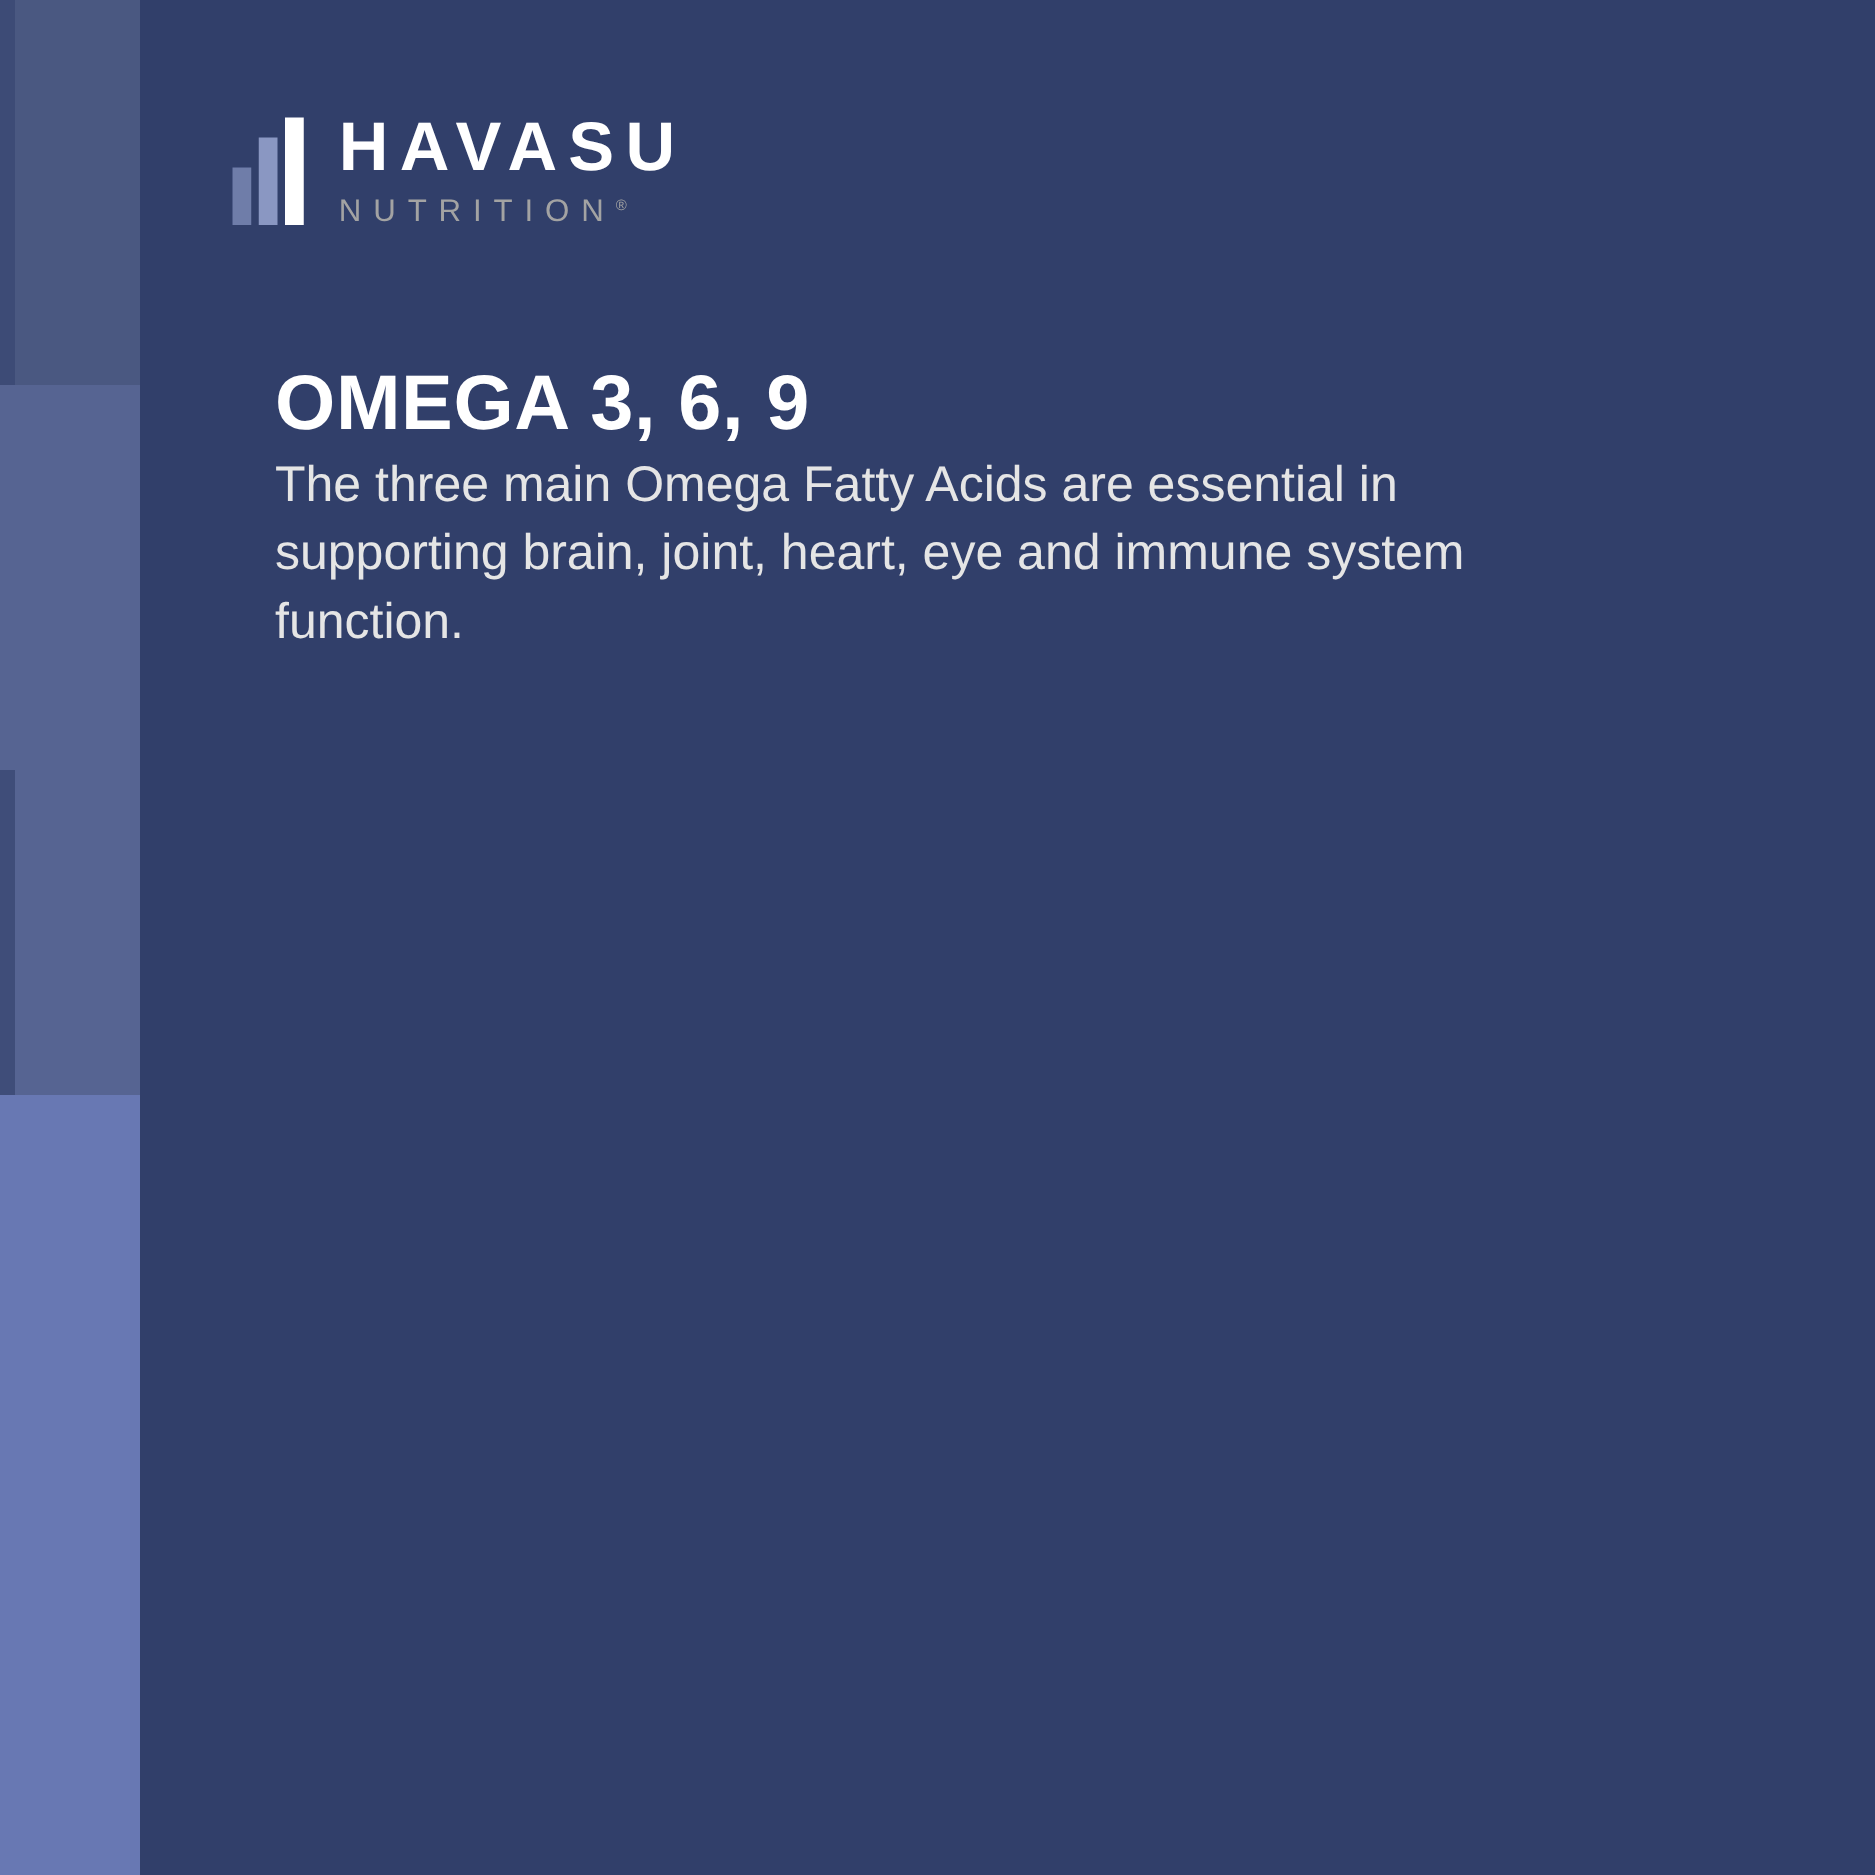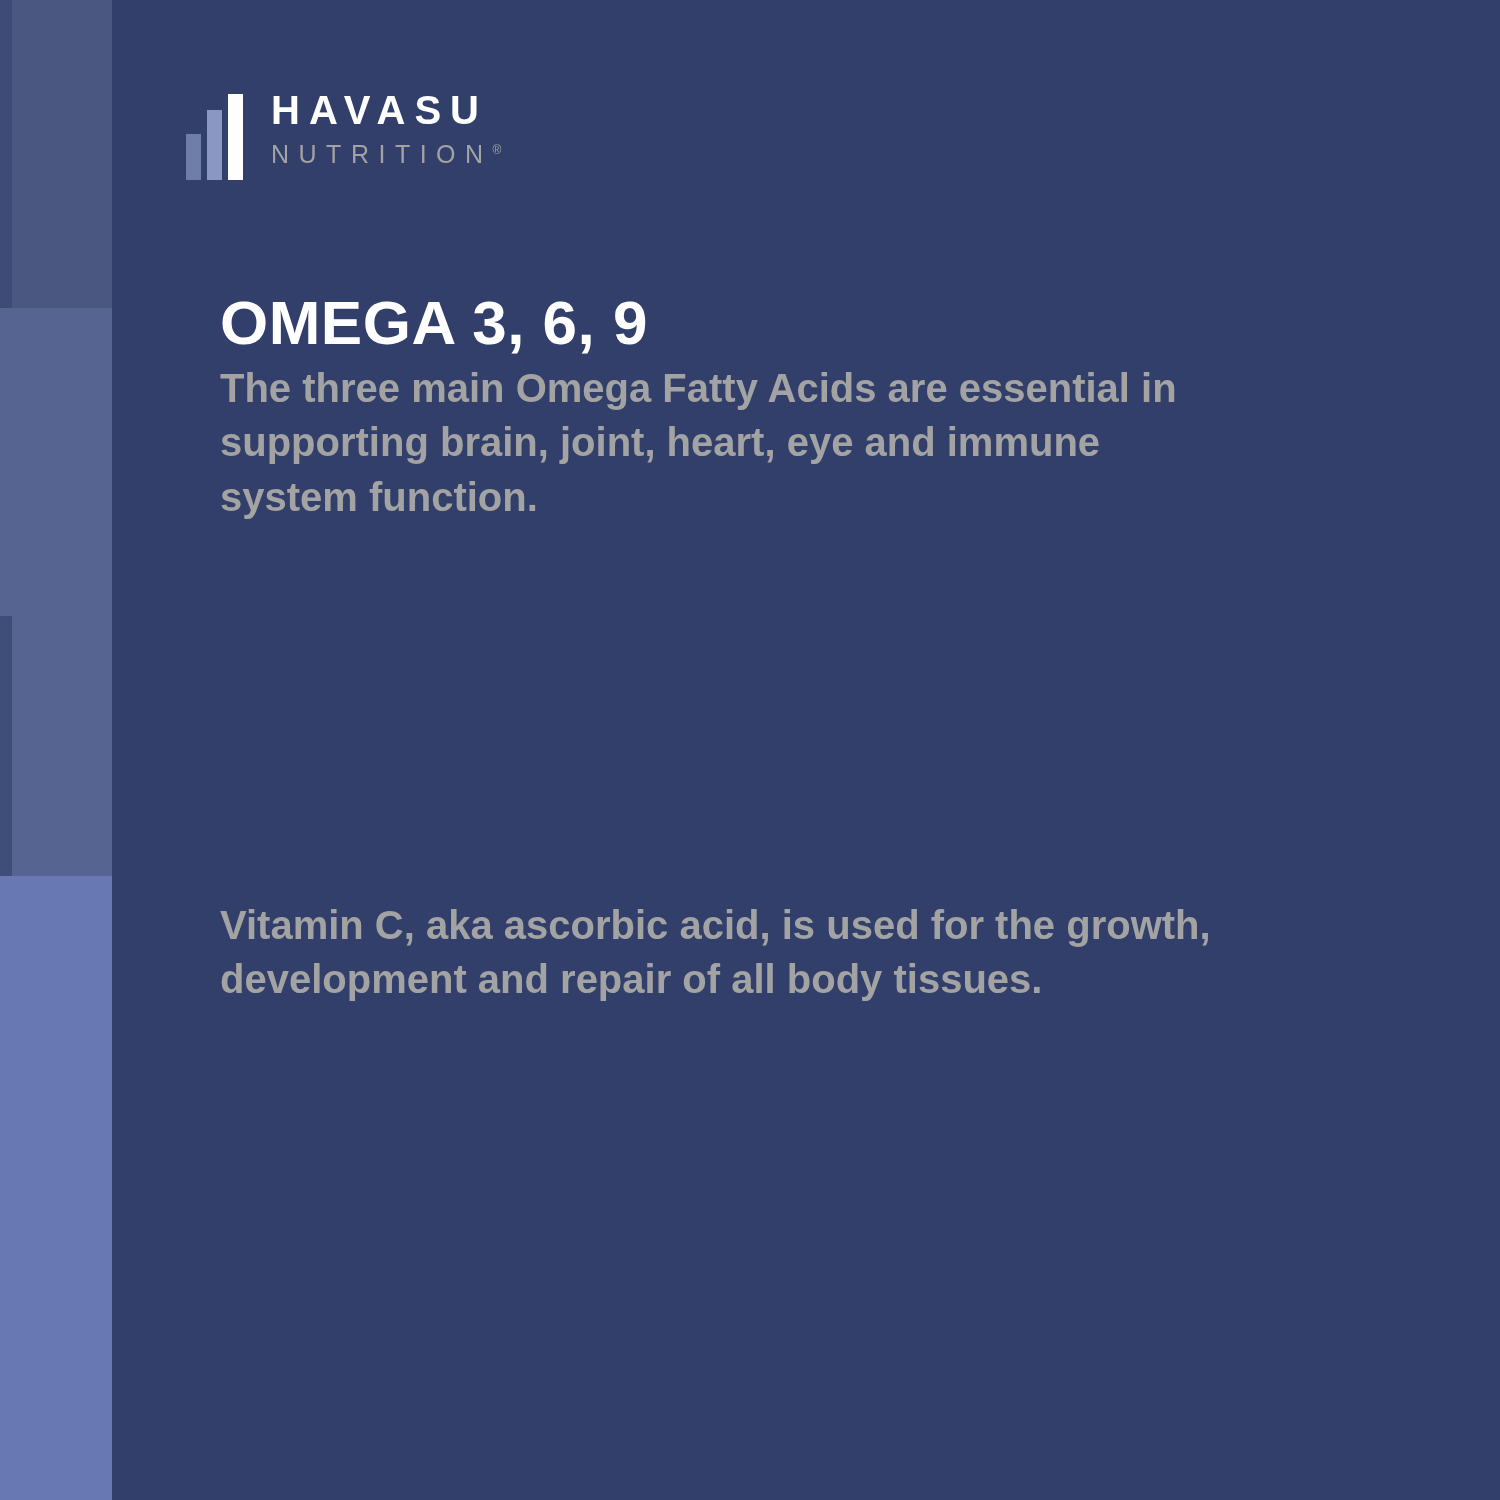--- a/index.html
+++ b/index.html
@@ -96,21 +96,21 @@
   .logo-bar.b3 { height: 86px; background: #ffffff; }
 
   .logo-text {
     display: flex;
     flex-direction: column;
     justify-content: flex-start;
     padding-top: 4px;
   }
   .logo-title {
     color: #ffffff;
-    font-size: 40px;
+    font-size: 55px;
     font-weight: bold;
     letter-spacing: 9px;
     line-height: 1;
   }
   .logo-sub {
     color: #a3a3a3;
     font-size: 25px;
     letter-spacing: 9.5px;
     line-height: 1;
     margin-top: 12px;
@@ -150,25 +150,25 @@
   }
   .feature-title {
     color: #ffffff;
     font-size: 62px;
     font-weight: bold;
     line-height: 1.05;
     margin: 0 0 6px 0;
     letter-spacing: 0.5px;
   }
   .feature-desc {
-    color: #a3a3a3;
+    color: #e5e5e5;
     font-size: 40px;
     line-height: 1.36;
     margin: 0;
-    font-weight: 700;
+    font-weight: 400;
   }
 
   .f2 .feature-icon { padding-top: 40px; }
   .f3 .feature-icon { padding-top: 28px; }
 
   .icon-svg { display: block; }
 </style>
 </head>
 <body>
 
@@ -225,18 +225,17 @@
 
     <div class="feature f3">
       <div class="feature-icon">
         <svg class="icon-svg" width="150" height="180" viewBox="0 0 150 180" xmlns="http://www.w3.org/2000/svg" aria-hidden="true">
           <path fill="#7886be" d="M75 2 12 26c-4 2-7 6-7 10v52c0 38 27 69 66 88 2 1 6 1 8 0 39-19 66-50 66-88V36c0-4-3-8-7-10L75 2z"></path>
           <path fill="#5c6aa3" d="M75 26 30 43v45c0 30 21 54 45 67 24-13 45-37 45-67V43L75 26z"></path>
           <path fill="#a7b2da" d="M66 52h18v20h20v18H84v20H66V90H46V72h20z"></path>
         </svg>
       </div>
       <div class="feature-body">
-        <p class="feature-desc">Vitamin C, aka ascorbic acid, is used for the growth, development and repair of all body tissues.</p>
       </div>
     </div>
 
   </div>
 </div>
 
 </body></html>

